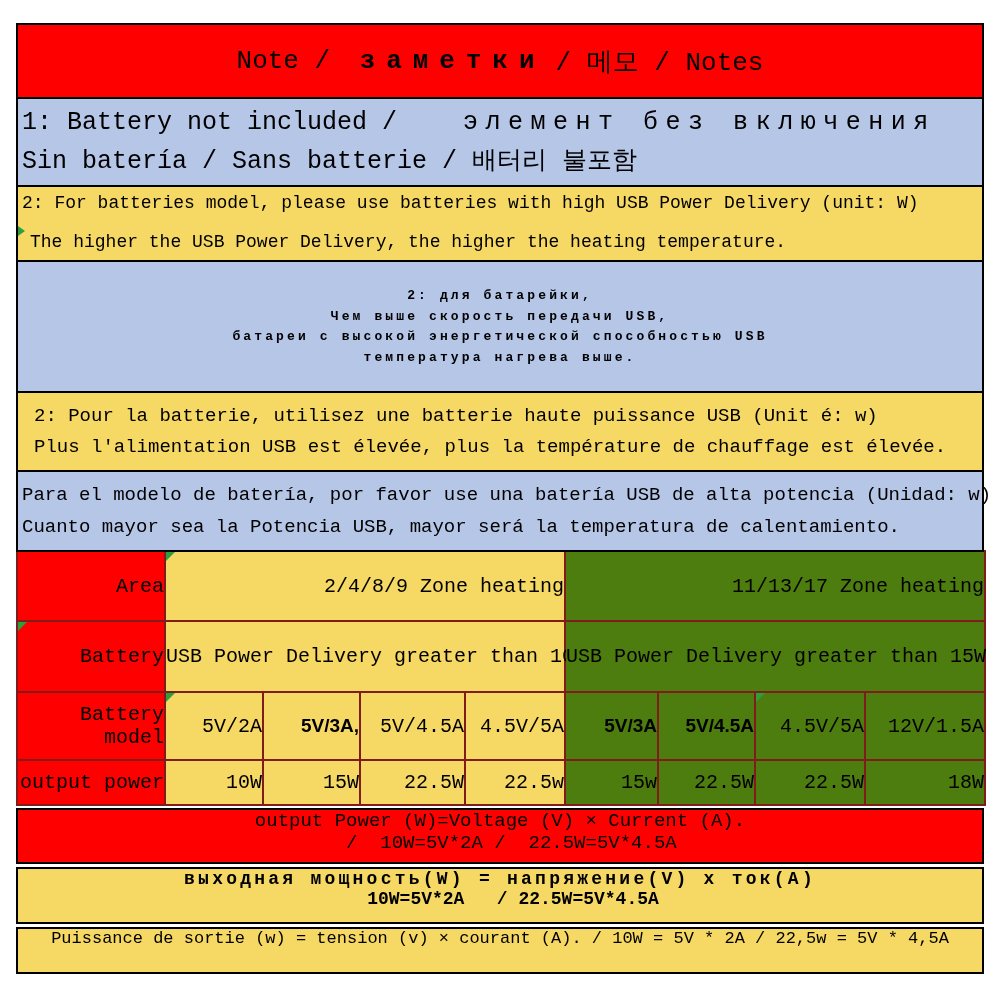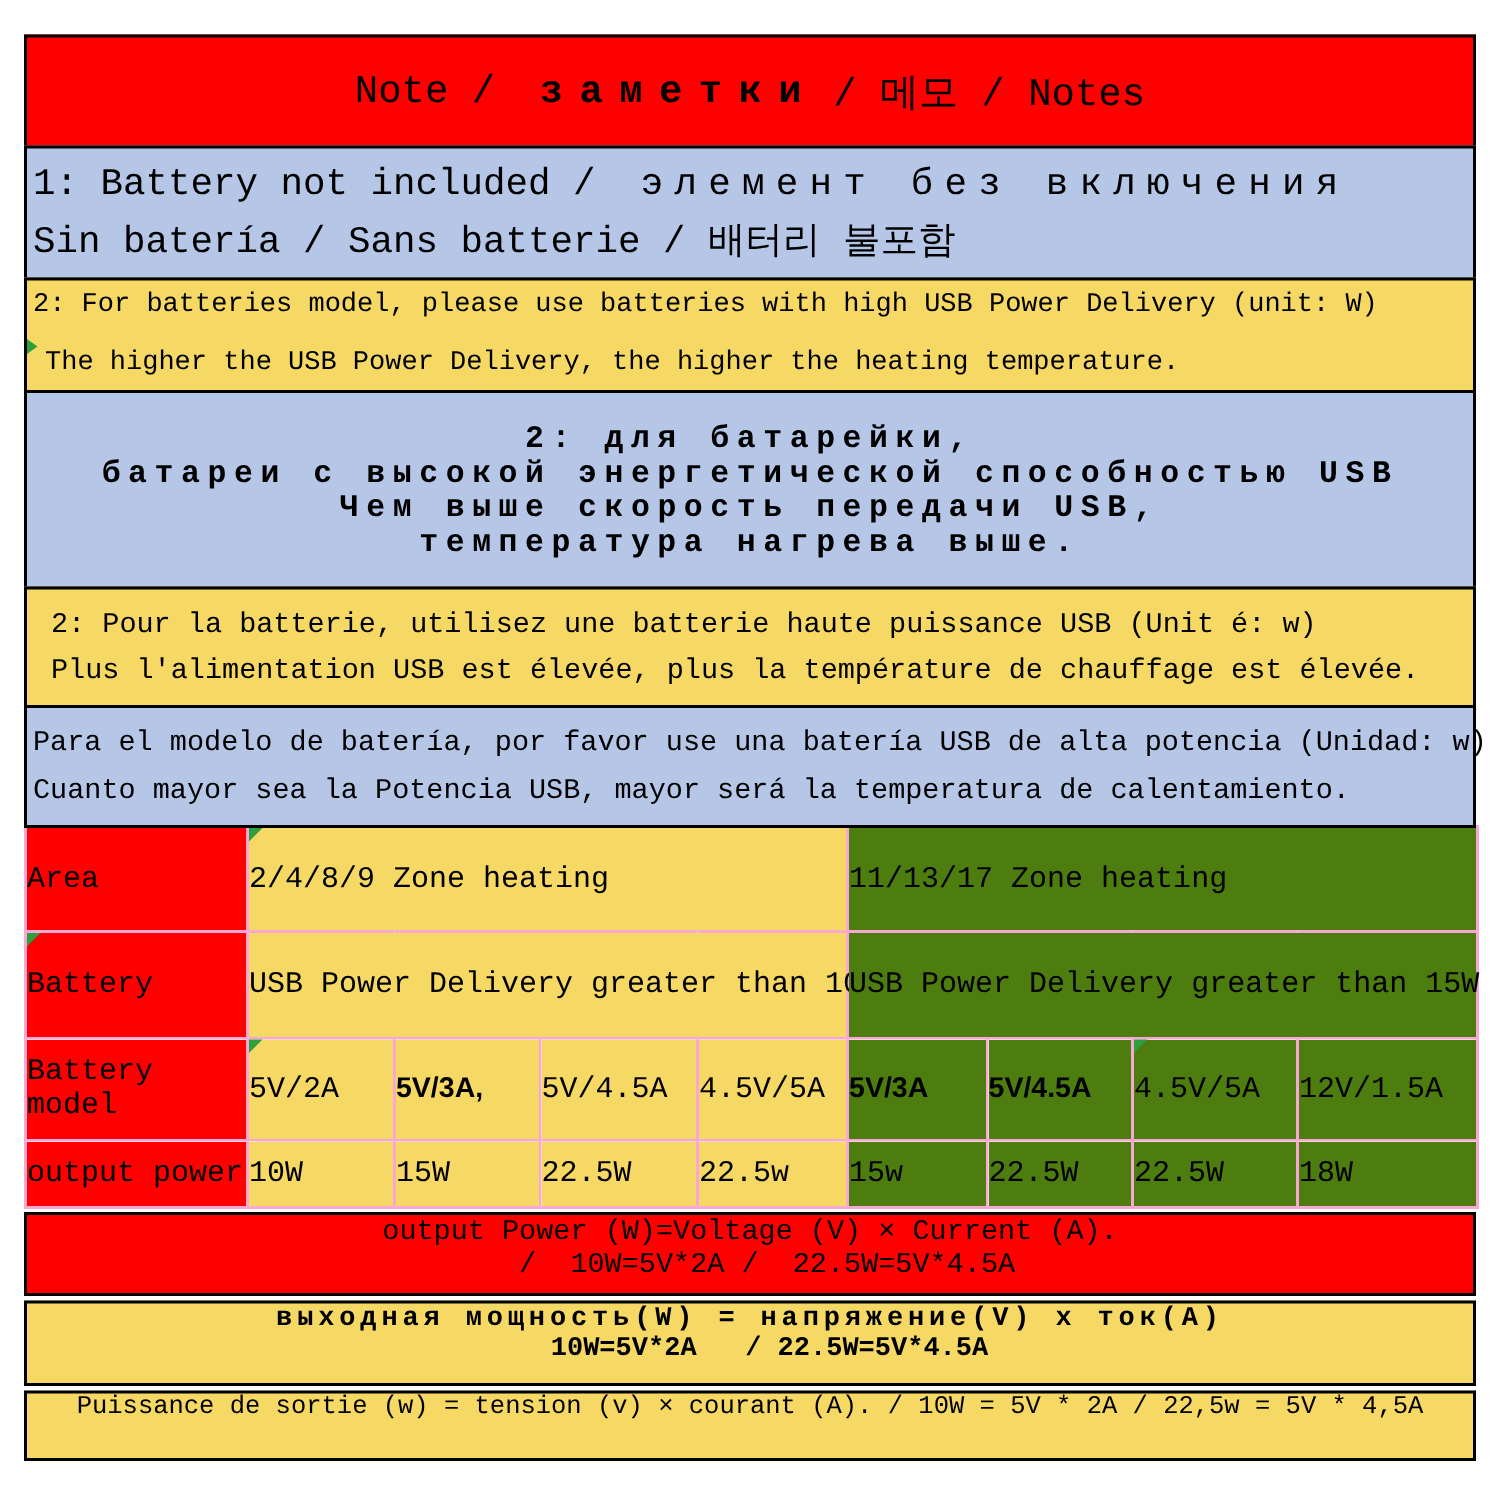--- a/index.html
+++ b/index.html
@@ -15,37 +15,37 @@
   .lblue{background:#B6C6E7;}
   .yellow{background:#F6D865;}
   span[data-bind]{white-space:pre;}
 
   
   .hdr{height:76px;display:flex;align-items:center;justify-content:center;font-size:26px;}
   .hdr .ru{font-weight:bold;letter-spacing:0.42em;margin:0 10px 0 14px;}
 
   
   .note1{height:90px;display:flex;flex-direction:column;justify-content:space-evenly;padding:2px 4px;font-size:25px;}
-  .note1 .ru{letter-spacing:0.30em;}
+  .note1 .ru{letter-spacing:0.30em;margin-left:36px;}
 
   
   .note2{height:77px;display:flex;flex-direction:column;justify-content:space-between;padding:6px 4px 8px 4px;font-size:18px;}
   .note2 .l2{padding-left:8px;}
 
   
-  .noteru{height:133px;display:flex;flex-direction:column;justify-content:space-evenly;align-items:center;font-size:21px;font-weight:bold;padding:20px 0;}
+  .noteru{height:133px;display:flex;flex-direction:column;justify-content:space-evenly;align-items:center;font-size:13px;font-weight:bold;padding:20px 0;}
   .noteru div{letter-spacing:0.24em;}
 
   
   .notefr{height:81px;display:flex;flex-direction:column;justify-content:space-evenly;padding:2px 16px;font-size:19px;}
   .notees{height:82px;display:flex;flex-direction:column;justify-content:space-evenly;padding:2px 4px;font-size:19px;}
 
   
   table.spec{border-collapse:collapse;width:968px;margin-top:-2px;table-layout:fixed;}
-  table.spec td{border:2px solid #f9a8d4;text-align:left;vertical-align:middle;padding:0;position:relative;font-size:20px;}
+  table.spec td{border:2px solid #7f1d1d;text-align:right;vertical-align:middle;padding:0;position:relative;font-size:20px;}
   td.rlbl{background:#FE0000;}
   td.ycell{background:#F6D865;}
   td.bcell{background:#4d7c0f;}
   td.bcell2{background:#4d7c0f;}
   .r1{height:70px;}
   .r2{height:71px;}
   .r3{height:68px;}
   .r4{height:45px;}
   td.area-lbl{font-size:28px;}
   td.wide{font-size:18px;}
@@ -86,22 +86,22 @@
   </div>
 
   <div class="band yellow note2">
     <div class="gmark-side"></div>
     <div><span data-bind="note2.line1">2: For batteries model, please use batteries with high USB Power Delivery (unit: W)</span></div>
     <div class="l2"><span data-bind="note2.line2">The higher the USB Power Delivery, the higher the heating temperature.</span></div>
   </div>
 
   <div class="band lblue noteru">
     <div><span data-bind="note_ru.line1">2: для батарейки,</span></div>
+    <div><span data-bind="note_ru.line3">Чем выше скорость передачи USB,</span></div>
     <div><span data-bind="note_ru.line2">батареи с высокой энергетической способностью USB</span></div>
-    <div><span data-bind="note_ru.line3">Чем выше скорость передачи USB,</span></div>
     <div><span data-bind="note_ru.line4">температура нагрева выше.</span></div>
   </div>
 
   <div class="band yellow notefr">
     <div><span data-bind="note_fr.line1">2: Pour la batterie, utilisez une batterie haute puissance USB (Unit é: w)</span></div>
     <div><span data-bind="note_fr.line2">Plus l'alimentation USB est élevée, plus la température de chauffage est élevée.</span></div>
   </div>
 
   <div class="band lblue notees">
     <div><span data-bind="note_es.line1">Para el modelo de batería, por favor use una batería USB de alta potencia (Unidad: w)</span></div>

